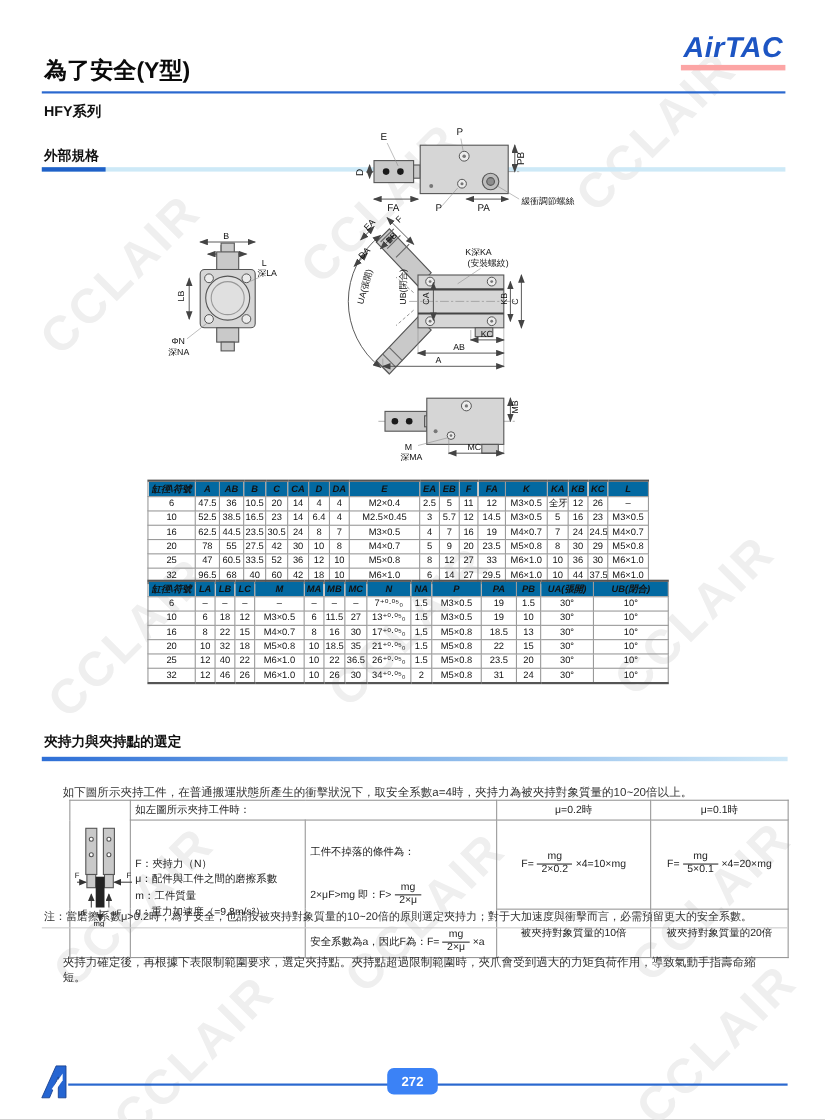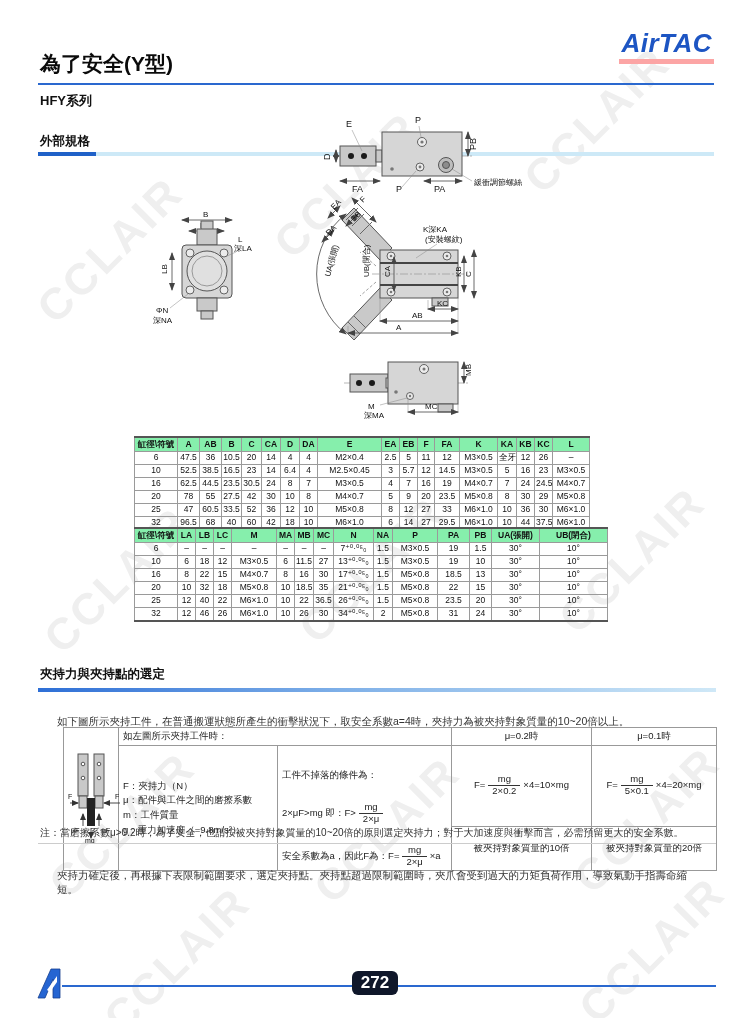--- a/index.html
+++ b/index.html
@@ -19,35 +19,35 @@
   .sec-ul-dark{background:#1f61c8;height:3.5px;}
   .sec2-ul{height:3.5px;background:linear-gradient(to right,#2e6fd6 0%,#7fb0e8 45%,#cfe8f7 100%);}
   .body-txt{font-size:10.5px;color:#333;line-height:1.35;}
   .note-txt{font-size:10px;color:#333;}
   .hline{background:#cccccc;height:1px;}
 
   table.dimtable{position:absolute;border-collapse:collapse;table-layout:fixed;
       font-size:8.5px;color:#111;text-align:center;z-index:1;}
   table.dimtable th,table.dimtable td{border:1px solid #9a9a9a;padding:0 1px;height:12px;
       line-height:1.1;white-space:nowrap;overflow:hidden;font-weight:normal;}
-  table.dimtable th{background:#86efac;font-weight:bold;height:13px;}
+  table.dimtable th{background:#0369a1;font-weight:bold;height:13px;font-style:italic;}
   table.dimtable thead tr th{border-top:2px solid #555;}
   table.dimtable tbody tr:last-child td{border-bottom:2px solid #555;}
 
   table.ftable{position:absolute;border-collapse:collapse;font-size:9.5px;color:#222;
       text-align:center;z-index:1;table-layout:fixed;}
   table.ftable td{border:1px solid #999;padding:2px 4px;vertical-align:middle;}
   .cell-left{text-align:left;}
   .legend-line{line-height:1.55;}
   .cond-line{line-height:1.5;margin-top:20px;}
   .frac{display:inline-block;vertical-align:middle;text-align:center;margin:0 3px;}
   .frac .fn{display:block;border-bottom:1px solid #333;padding:0 4px;line-height:1.15;}
   .frac .fd{display:block;padding:0 4px;line-height:1.15;}
 
-  .badge{position:absolute;background:#0f172a;color:#fff;font-weight:bold;font-size:17px;
+  .badge{position:absolute;background:#3b82f6;color:#fff;font-weight:bold;font-size:12px;
       border-radius:6px;display:flex;align-items:center;justify-content:center;z-index:2;}
   svg{font-family:"Liberation Sans","DejaVu Sans",sans-serif;}
   svg text{fill:#111;}
   .lb{font-size:9px;}
   .lbs{font-size:8px;}
   .dim{stroke:#444;stroke-width:0.8;fill:none;}
   .ext{stroke:#888;stroke-width:0.5;}
   .cl{stroke:#999;stroke-width:0.7;stroke-dasharray:8 2 2 2;fill:none;}
   .part{fill:#c9c9c9;stroke:#555;stroke-width:1;}
   .bodyf{fill:#d6d6d6;stroke:#555;stroke-width:1;}

